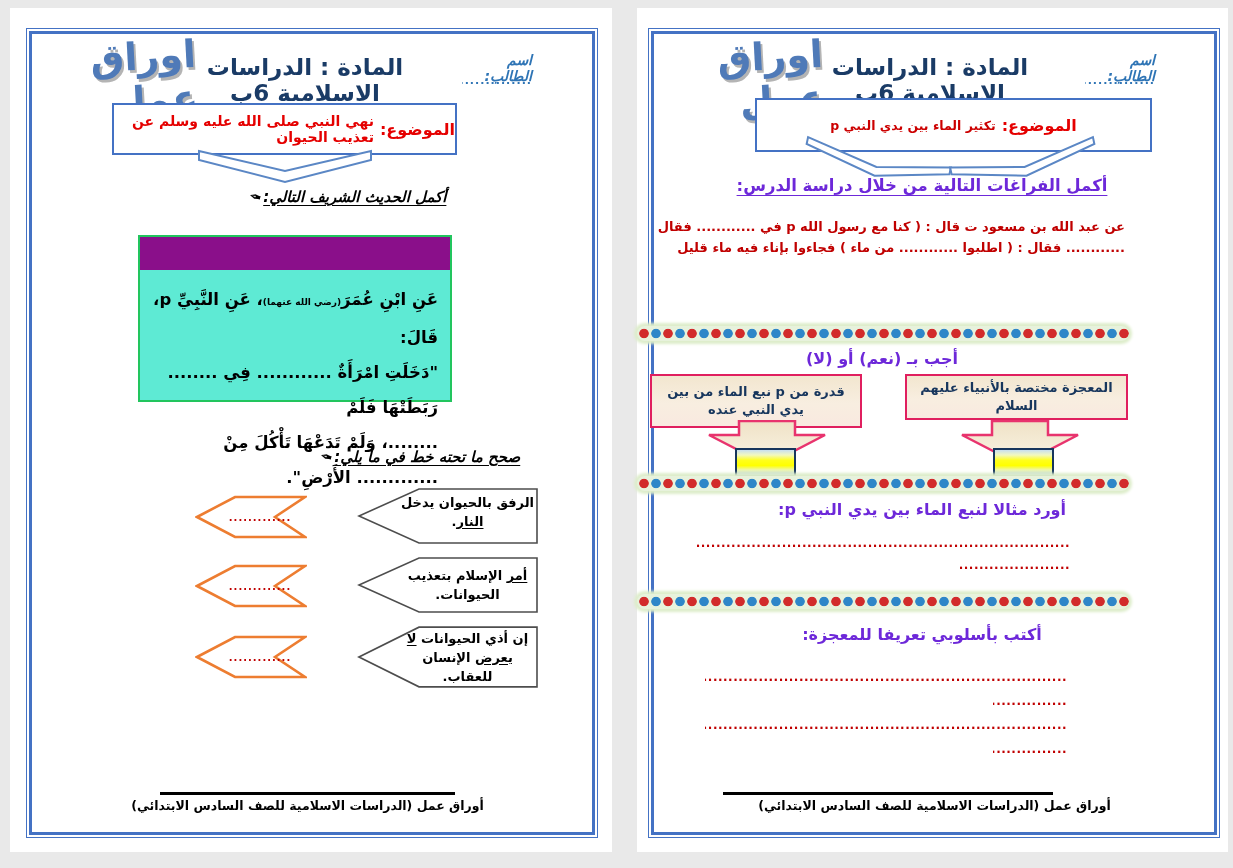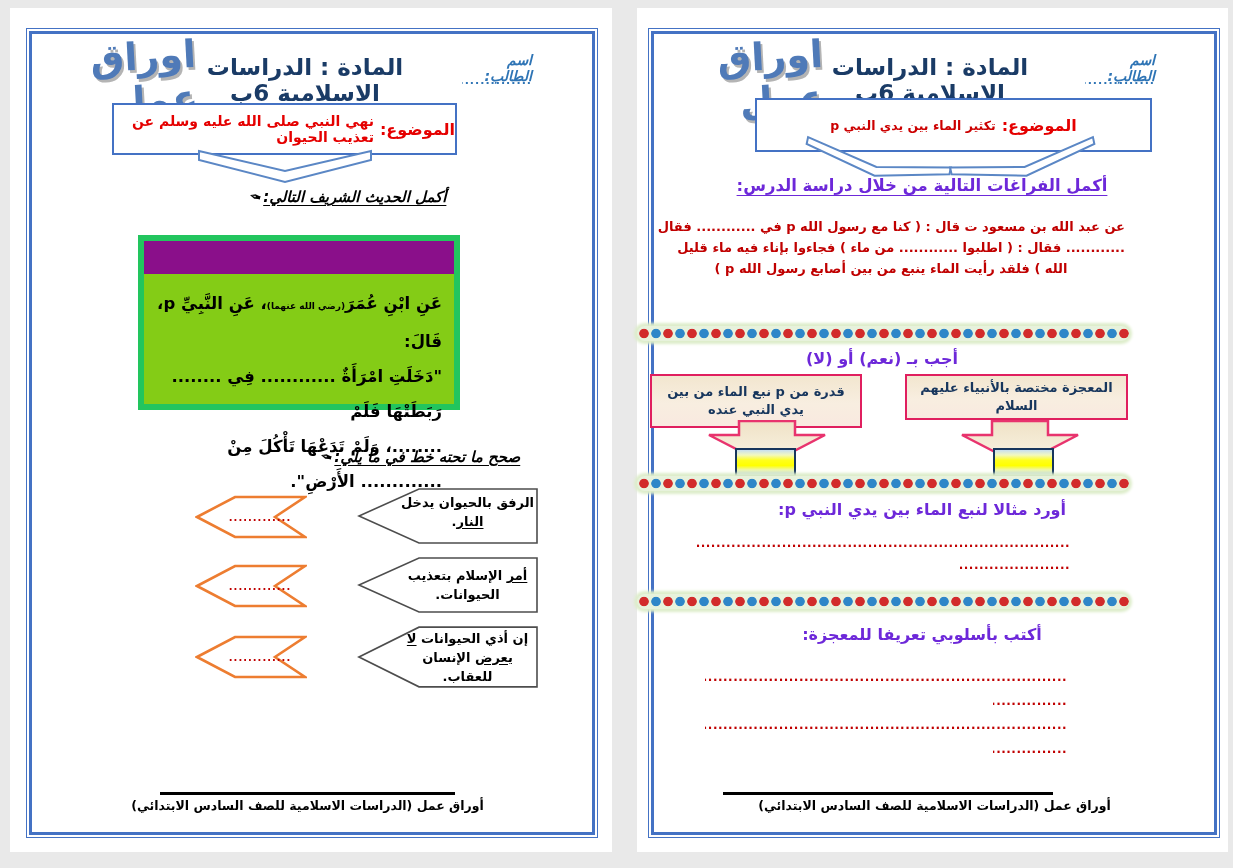--- a/index.html
+++ b/index.html
@@ -19,21 +19,21 @@
   .topic-box{position:absolute;border:2px solid #4472C4;background:#fff;display:flex;
              align-items:center;justify-content:center;gap:6px;}
   .topic-label{font-size:16px;font-weight:bold;color:#e50000;}
   .topic-text-l{font-size:14px;font-weight:bold;color:#e50000;}
   .topic-text-r{font-size:12.5px;font-weight:bold;color:#cc0000;}
   .svgshape{position:absolute;}
   .sec-heading{position:absolute;font-size:15px;font-weight:bold;font-style:italic;color:#000;
                text-align:center;white-space:nowrap;}
   .sec-heading .hl{text-decoration:underline;text-underline-offset:3px;}
   .pen{display:inline-block;transform:scaleX(-1) rotate(-15deg);font-style:normal;margin-right:2px;}
-  .hadith-box{position:absolute;border:6px solid #22c55e;background:#84cc16;}
+  .hadith-box{position:absolute;border:2px solid #22c55e;background:#5eead4;}
   .hadith-head{height:33px;background:#8a0f8a;}
   .hadith-body{padding:12px 12px 0 10px;font-size:16.5px;font-weight:bold;color:#000;
                line-height:35px;text-align:right;}
   .hadith-small{font-size:9px;font-weight:bold;}
   .row-black-text{position:absolute;display:flex;align-items:center;justify-content:center;
                   text-align:center;font-size:13px;font-weight:bold;color:#000;line-height:19px;}
   .row-black-text .u{text-decoration:underline;text-underline-offset:2px;}
   .row-orange-dots{position:absolute;display:flex;align-items:center;justify-content:center;
                    font-size:10px;font-weight:bold;color:#c00000;letter-spacing:1px;overflow:hidden;white-space:nowrap;}
   .blue-heading{position:absolute;color:#6d28d9;font-weight:bold;text-align:center;white-space:nowrap;}
@@ -160,21 +160,20 @@
     </svg>
     <svg class="svgshape" style="left:312px;top:142px;transform:rotate(-12deg);" width="150" height="28" viewBox="0 0 150 28">
       <polygon points="2,2 75,17 148,2 148,9 75,26 2,9" fill="#ffffff" stroke="#5b87c5" stroke-width="2"></polygon>
     </svg>
 
     <div class="blue-heading underlined" style="left:95px;top:168px;width:380px;font-size:16.5px;">أكمل الفراغات التالية من خلال دراسة الدرس:</div>
 
     <div class="red-par" style="left:20px;top:208px;width:468px;">
       <div class="ln">عن عبد الله بن مسعود ت قال : ( كنا مع رسول الله p في ............ فقال</div>
       <div class="ln">............ فقال : ( اطلبوا ............ من ماء ) فجاءوا بإناء فيه ماء قليل</div>
-      <div class="ln-center">الله ) فلقد رأيت الماء ينبع من بين أصابع رسول الله p )</div>
     </div>
 
     <div class="beads" style="left:0px;top:318px;width:492px;"></div>
 
     <div class="blue-heading" style="left:120px;top:341px;width:250px;font-size:16px;">أجب بـ (نعم) أو (لا)</div>
 
     <div class="callout" style="left:268px;top:366px;width:223px;height:46px;">المعجزة مختصة بالأنبياء عليهم السلام</div>
     <div class="callout" style="left:13px;top:366px;width:212px;height:54px;">قدرة من p نبع الماء من بين يدي النبي عنده</div>
 
     <svg class="svgshape" style="left:70px;top:412px;" width="120" height="47" viewBox="0 0 120 47">

